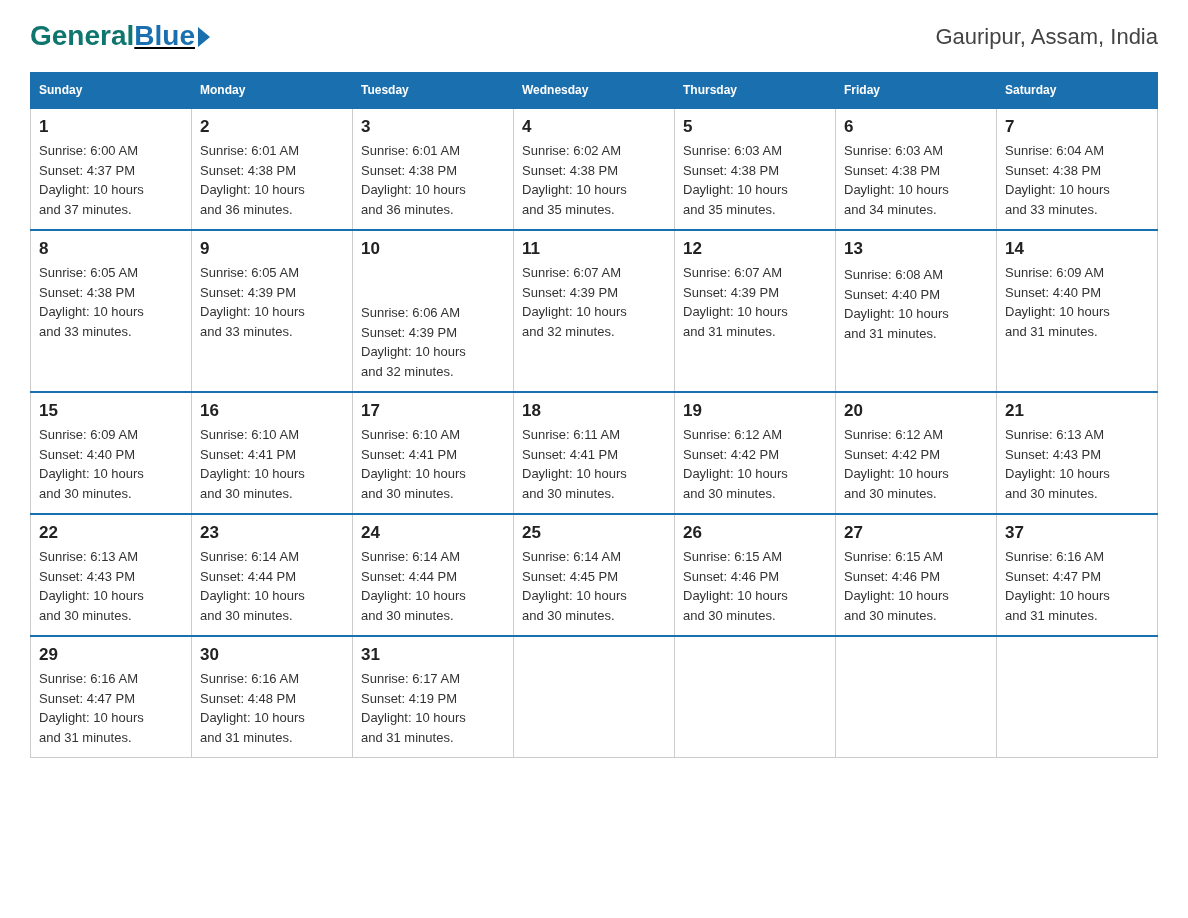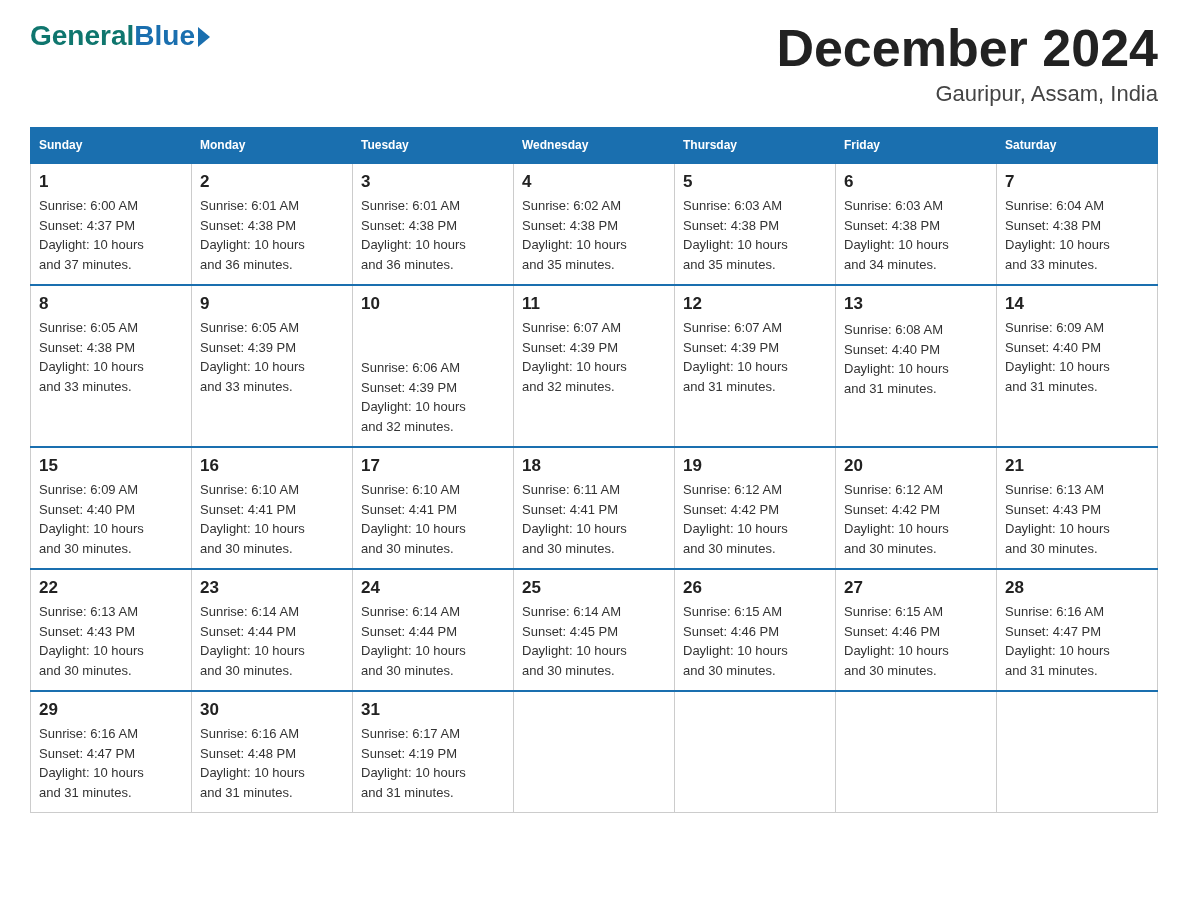--- a/index.html
+++ b/index.html
@@ -25,20 +25,21 @@
       align-items: center;
     }
     .logo-general {
       font-size: 28px;
       font-weight: bold;
       color: #0f766e;
     }
     .logo-blue-part {
       display: flex;
       align-items: center;
+      text-decoration: underline;
     }
     .logo-blue {
       font-size: 28px;
       font-weight: bold;
       color: #1a6faf;
     }
     .logo-arrow {
       width: 0;
       height: 0;
       border-left: 12px solid #1a6faf;
@@ -106,21 +107,20 @@
   <div class="logo">
     <div class="logo-text">
       <span class="logo-general">General</span>
       <div class="logo-blue-part">
         <span class="logo-blue">Blue</span>
         <div class="logo-arrow"></div>
       </div>
     </div>
   </div>
   <div class="title-block">
-    <div class="month-title">December 2024</div>
     <div class="location">Gauripur, Assam, India</div>
   </div>
 </div>
 
 <table>
   <thead>
     <tr>
     <th>Sunday</th>
         <th>Monday</th>
         <th>Tuesday</th>
@@ -321,21 +321,21 @@
 and 30 minutes.</div>
         </td>
         <td>
           <span class="day-number">27</span>
           <div class="day-info" style="white-space: pre-line;">Sunrise: 6:15 AM
 Sunset: 4:46 PM
 Daylight: 10 hours
 and 30 minutes.</div>
         </td>
         <td>
-          <span class="day-number">28</span>
+          <span class="day-number">37</span>
           <div class="day-info" style="white-space: pre-line;">Sunrise: 6:16 AM
 Sunset: 4:47 PM
 Daylight: 10 hours
 and 31 minutes.</div>
         </td>
       </tr>
       <tr>
         <td>
           <span class="day-number">29</span>
           <div class="day-info" style="white-space: pre-line;">Sunrise: 6:16 AM

